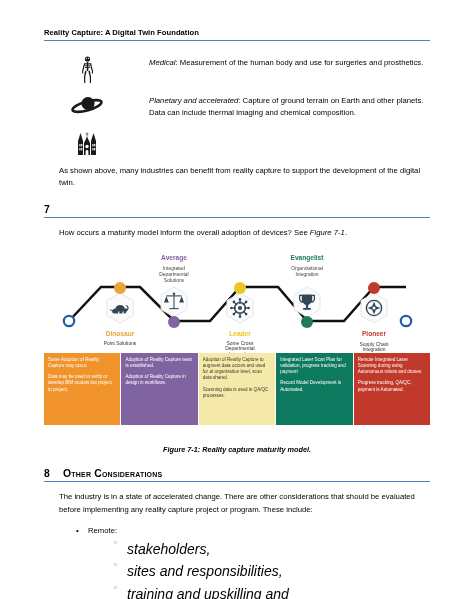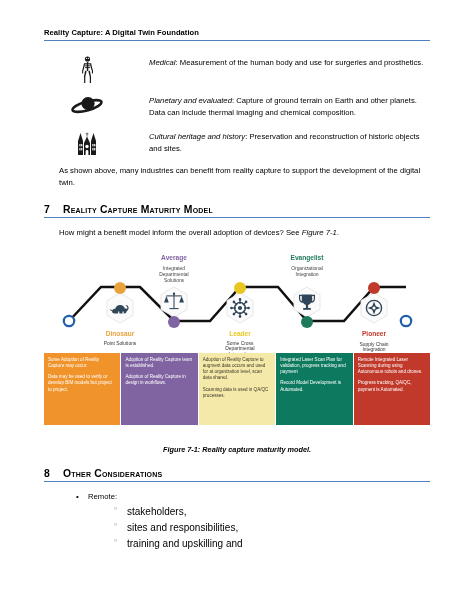--- a/index.html
+++ b/index.html
@@ -141,24 +141,25 @@
     content: "\2022";
     position: absolute;
     left: 0; top: -0.5px;
     font-size: 8px;
   }
   ul.lvl2 {
     margin: 0; padding-left: 26px;
     list-style: none;
   }
   ul.lvl2 > li {
-    font-size: 10px;
+    font-size: 14px;
     line-height: 1.6;
     position: relative;
     padding-left: 13px;
+    font-style: italic;
   }
   ul.lvl2 > li::before {
     content: "\25CB";
     position: absolute;
     left: 0; top: 0.3px;
     font-size: 5px;
   }
 
   
   .footer {
@@ -207,21 +208,21 @@
   </div>
 
   <div class="icon-row">
     <div class="icon-cell">
       <svg width="34" height="22" viewBox="0 0 34 22">
         <ellipse cx="18" cy="9.5" rx="6.6" ry="6.4" fill="#1a1a1a"></ellipse>
         <ellipse cx="17" cy="12" rx="15" ry="4.4" fill="none" stroke="#1a1a1a" stroke-width="2.6" transform="rotate(-16 17 12)"></ellipse>
         <ellipse cx="18" cy="9" rx="5.6" ry="5.4" fill="#1a1a1a"></ellipse>
       </svg>
     </div>
-    <div class="icon-text"><em>Planetary and evaluated</em><span>: Capture of ground terrain on Earth and other planets. Data can include thermal imaging and chemical composition.</span></div>
+    <div class="icon-text"><em>Planetary and accelerated</em><span>: Capture of ground terrain on Earth and other planets. Data can include thermal imaging and chemical composition.</span></div>
   </div>
 
   <div class="icon-row">
     <div class="icon-cell">
       <svg width="28" height="26" viewBox="0 0 28 26">
         <path d="M5 11 L7.5 3 L10 11 Z" fill="#1a1a1a"></path>
         <path d="M18 11 L20.5 3 L23 11 Z" fill="#1a1a1a"></path>
         <rect x="5" y="11" width="5" height="14" fill="#1a1a1a"></rect>
         <rect x="18" y="11" width="5" height="14" fill="#1a1a1a"></rect>
         <path d="M11 13 L14 6.5 L17 13 Z" fill="#1a1a1a"></path>
@@ -233,32 +234,30 @@
         <rect x="6.4" y="18" width="1.1" height="2.4" fill="#fff"></rect>
         <rect x="8.2" y="18" width="1.1" height="2.4" fill="#fff"></rect>
         <rect x="19.4" y="18" width="1.1" height="2.4" fill="#fff"></rect>
         <rect x="21.2" y="18" width="1.1" height="2.4" fill="#fff"></rect>
         <circle cx="14" cy="16.5" r="1.7" fill="#fff"></circle>
         <path d="M12.6 21.5 a1.4 1.4 0 0 1 2.8 0 L15.4 25 L12.6 25 Z" fill="#fff"></path>
         <rect x="13.75" y="2.6" width="0.6" height="4" fill="#1a1a1a"></rect>
         <rect x="12.6" y="3.6" width="2.9" height="0.6" fill="#1a1a1a"></rect>
       </svg>
     </div>
-    <div class="icon-text"><em>Cultural heritage and history</em><span>: Preservation and reconstruction of historic objects and sites.</span></div>
   </div>
 
   <p class="para">As shown above, many industries can benefit from reality capture to support the development of the digital twin.</p>
 
   <div class="section-head">
     <span class="section-num">7</span>
-    <span class="section-title">Reality Capture Maturity Model</span>
   </div>
   <div class="section-rule"></div>
 
-  <p class="para"><span>How might a benefit model inform the overall adoption of devices? See </span><em>Figure 7-1</em><span>.</span></p>
+  <p class="para"><span>How occurs a maturity model inform the overall adoption of devices? See </span><em>Figure 7-1</em><span>.</span></p>
 
   <div class="figure-wrap">
 
     <div class="diagram">
       <svg width="386" height="104" viewBox="0 0 386 104">
 
         <text x="130" y="11" font-family="Liberation Sans, sans-serif" font-size="6.6" font-weight="bold" fill="#8064a2" text-anchor="middle">Average</text>
         <text x="130" y="20.5" font-family="Liberation Sans, sans-serif" font-size="4.9" fill="#444" text-anchor="middle">Integrated</text>
         <text x="130" y="26.5" font-family="Liberation Sans, sans-serif" font-size="4.9" fill="#444" text-anchor="middle">Departmental</text>
         <text x="130" y="32.5" font-family="Liberation Sans, sans-serif" font-size="4.9" fill="#444" text-anchor="middle">Solutions</text>
@@ -385,20 +384,21 @@
 
     <div class="fig-caption"><span>Figure 7-1</span><span>: Reality capture maturity model.</span></div>
   </div>
 
   <div class="section-head">
     <span class="section-num">8</span>
     <span class="section-title">Other Considerations</span>
   </div>
   <div class="section-rule"></div>
 
+  <p class="para">The industry is in a state of accelerated change. There are other considerations that should be evaluated before implementing any reality capture project or program. These include:</p>
 
   <ul class="lvl1">
     <li>
       <span>Remote:</span>
       <ul class="lvl2">
         <li>stakeholders,</li>
         <li>sites and responsibilities,</li>
         <li>training and upskilling and</li>
       </ul>
     </li>

